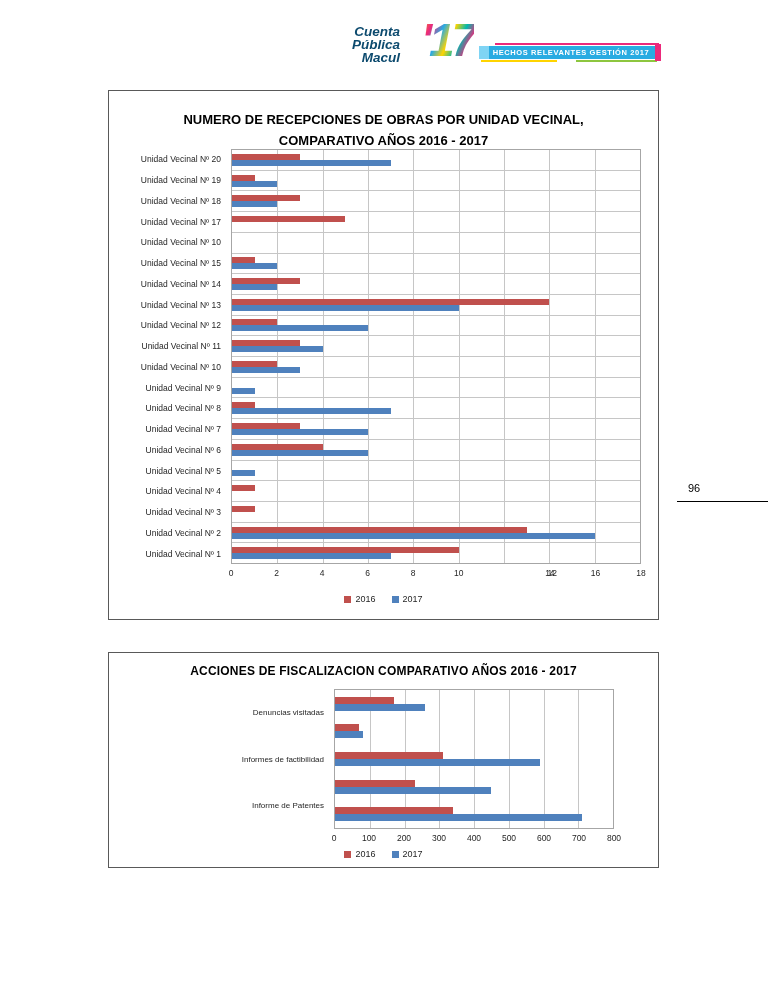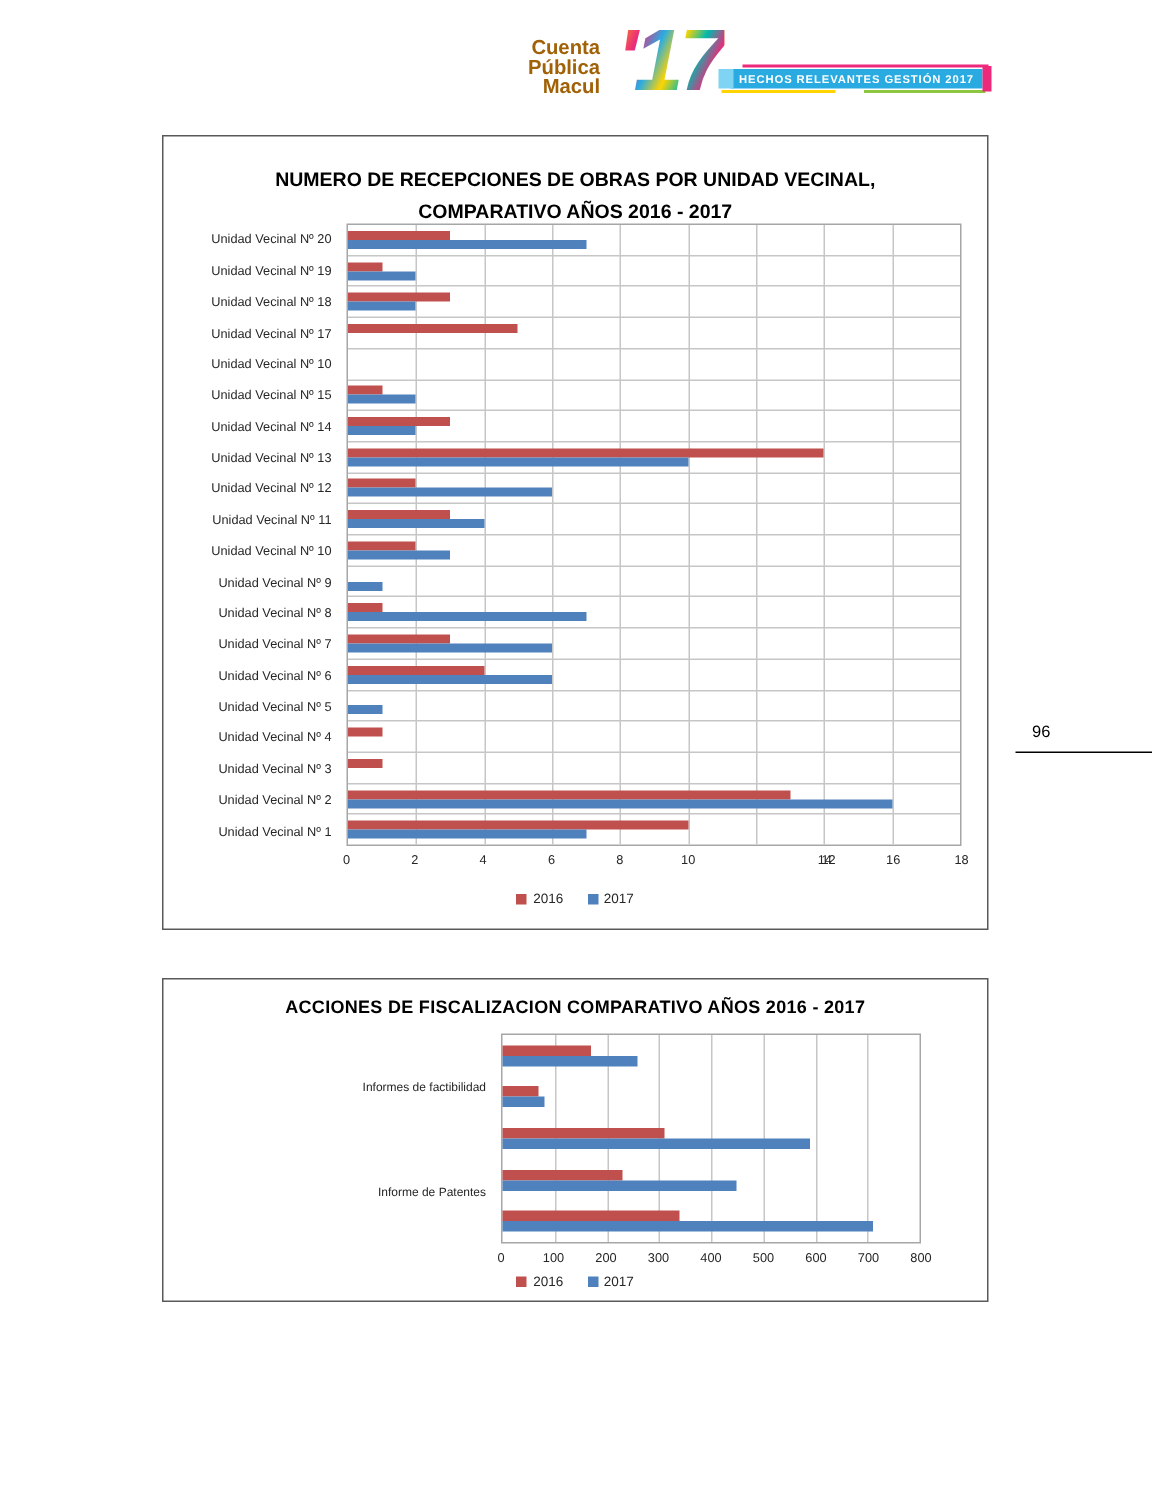--- a/index.html
+++ b/index.html
@@ -3,25 +3,25 @@
 <meta charset="utf-8">
 <style>
   html,body { margin:0; padding:0; }
   body {
     width:768px; height:994px; background:#ffffff; position:relative;
     font-family:"Liberation Sans", sans-serif; color:#000; overflow:hidden;
   }
 
   
   .logo-wrap { position:absolute; top:20px; left:352px; display:flex; align-items:flex-start; }
-  .logo-text { text-align:right; color:#a16207; font-weight:bold; 
+  .logo-text { text-align:right; color:#0c4a6e; font-weight:bold; font-style:italic;
                font-size:13.5px; line-height:13px; padding-top:5px; }
   .logo-text span { display:block; }
   .logo-year {
-    font-size:60px; font-weight:bold; font-style:italic; line-height:40px; margin-left:11px;
+    font-size:46px; font-weight:bold; font-style:italic; line-height:40px; margin-left:21px;
     letter-spacing:-3px;
     background:linear-gradient(115deg,#F7941D 0%,#EC297B 18%,#29ABE2 36%,#FFD400 52%,#00B9AD 68%,#EC297B 84%,#F7941D 100%);
     -webkit-background-clip:text; background-clip:text; color:transparent;
   }
   .banner { position:absolute; top:46px; left:487px; width:168px; height:13px;
             background:#29ABE2; display:flex; align-items:center; justify-content:center; }
   .banner-text { color:#fff; font-size:7.5px; font-weight:bold; letter-spacing:0.6px; white-space:nowrap; }
   .banner .stripe-top { position:absolute; top:-3px; left:8px; right:-4px; height:2px; background:#EC297B; }
   .banner .stripe-bottom-left  { position:absolute; bottom:-3px; left:-6px; width:45%; height:2px; background:#FFD400; }
   .banner .stripe-bottom-right { position:absolute; bottom:-3px; right:-2px; width:48%; height:2px; background:#8DC63F; }
@@ -233,20 +233,21 @@
         <span>2017</span>
       </span>
     </div>
 </div>
 
 <div id="c2" class="chart-box">
   <div class="c-title">
     <span>ACCIONES DE FISCALIZACION COMPARATIVO AÑOS 2016 - 2017</span>
   </div>
   <div class="labels">
+      <div class="cat-label">Denuncias visitadas</div>
       <div class="cat-label">Informes de factibilidad</div>
       <div class="cat-label">Informe de Patentes</div>
     </div>
   <div class="plot">
       <div class="gridline" style="left: 12.5%;"></div>
       <div class="gridline" style="left: 25%;"></div>
       <div class="gridline" style="left: 37.5%;"></div>
       <div class="gridline" style="left: 50%;"></div>
       <div class="gridline" style="left: 62.5%;"></div>
       <div class="gridline" style="left: 75%;"></div>

